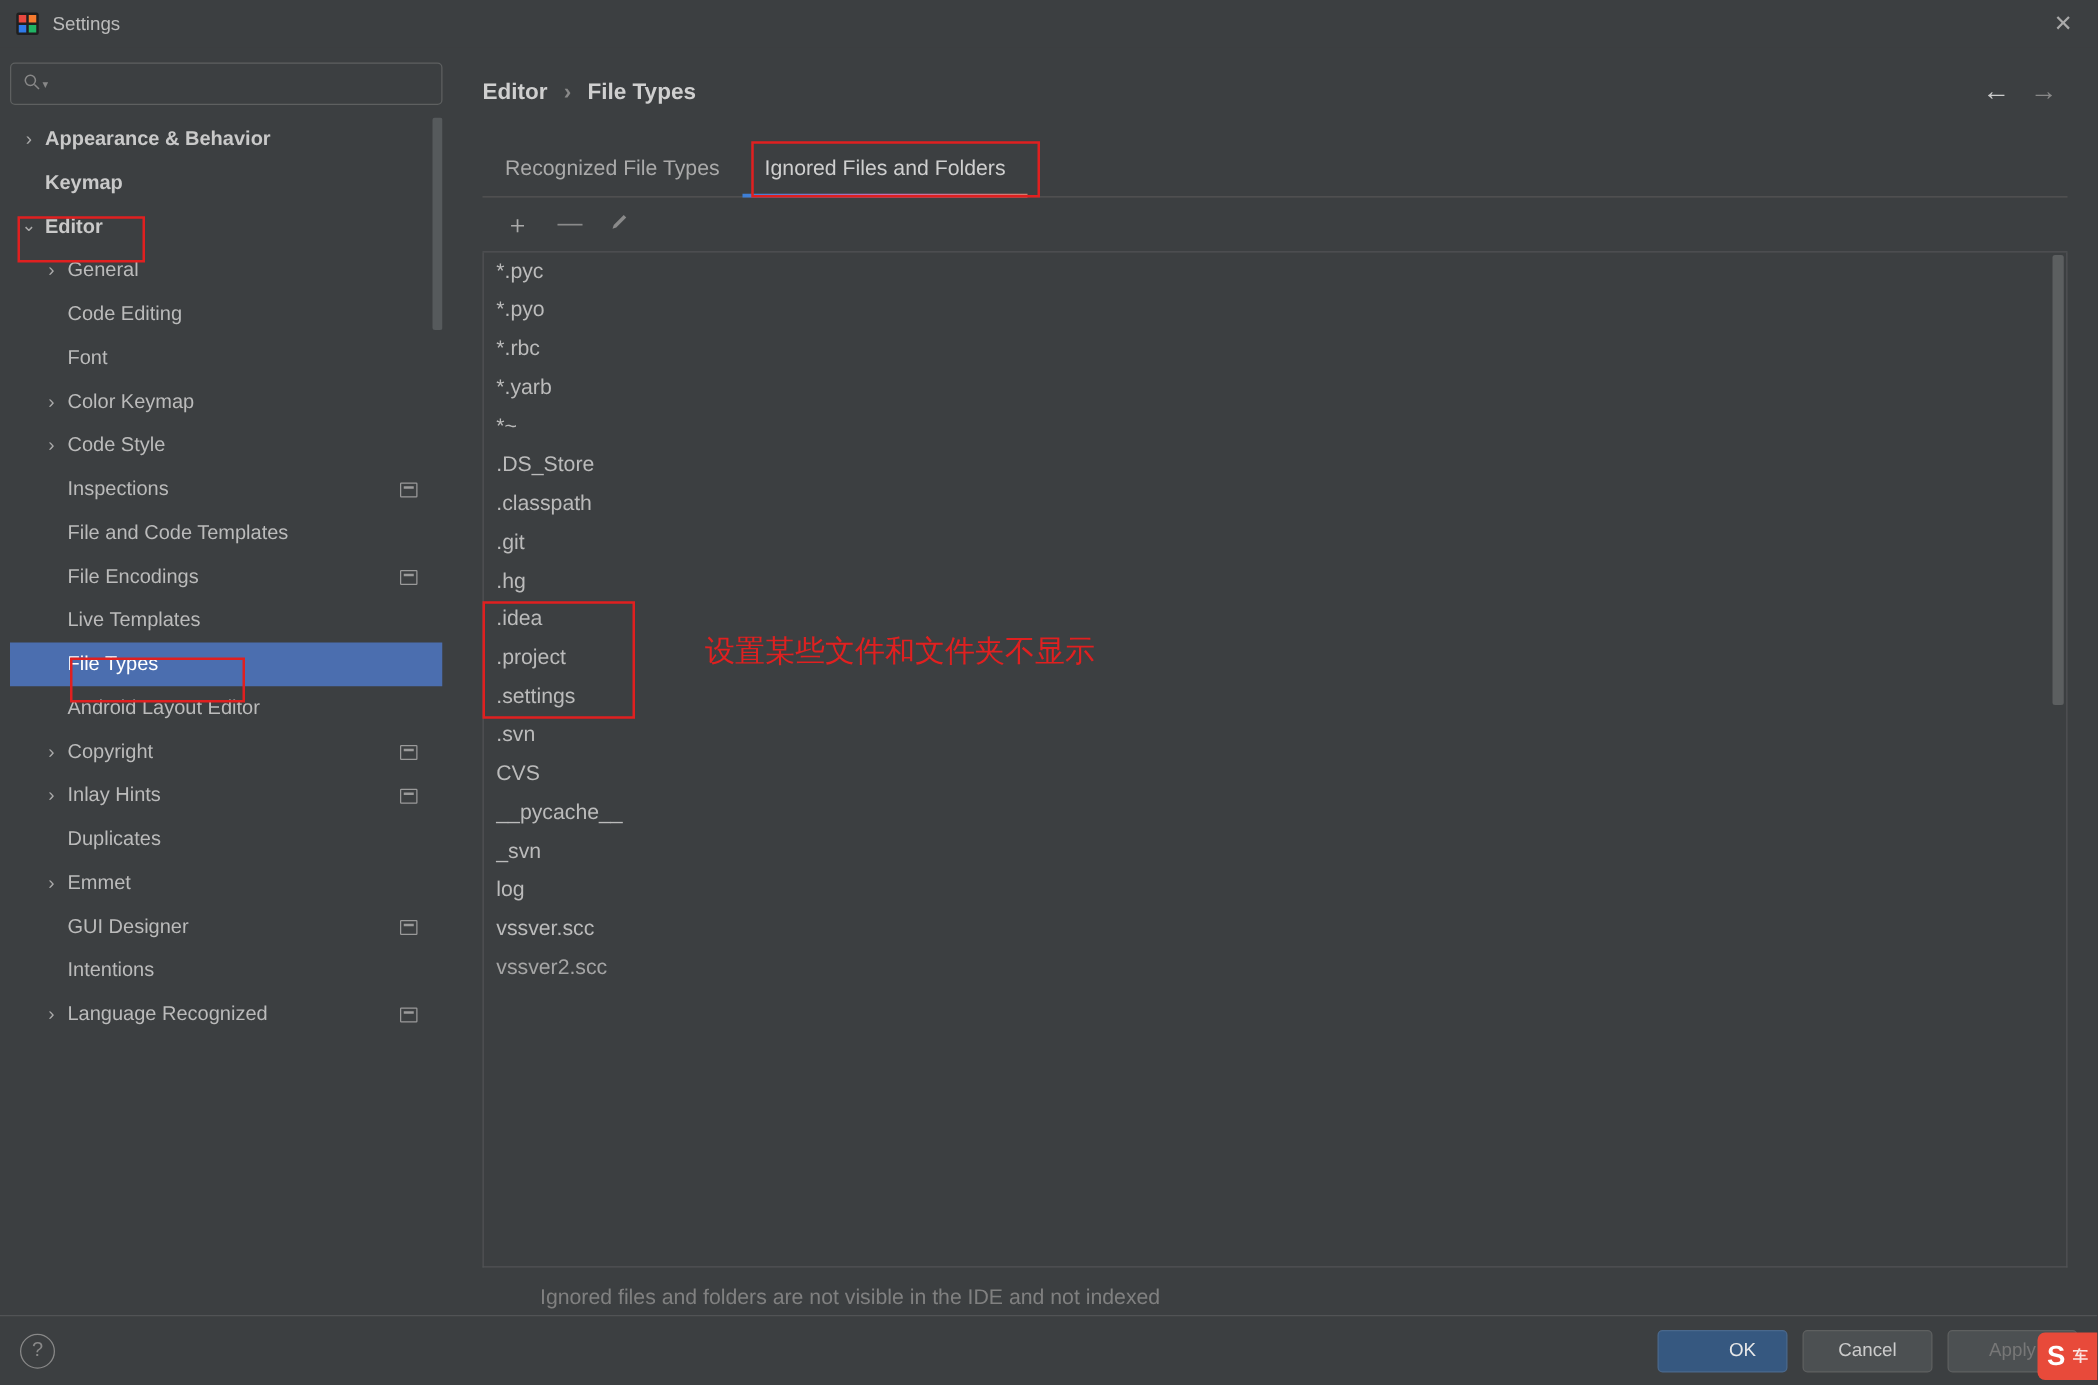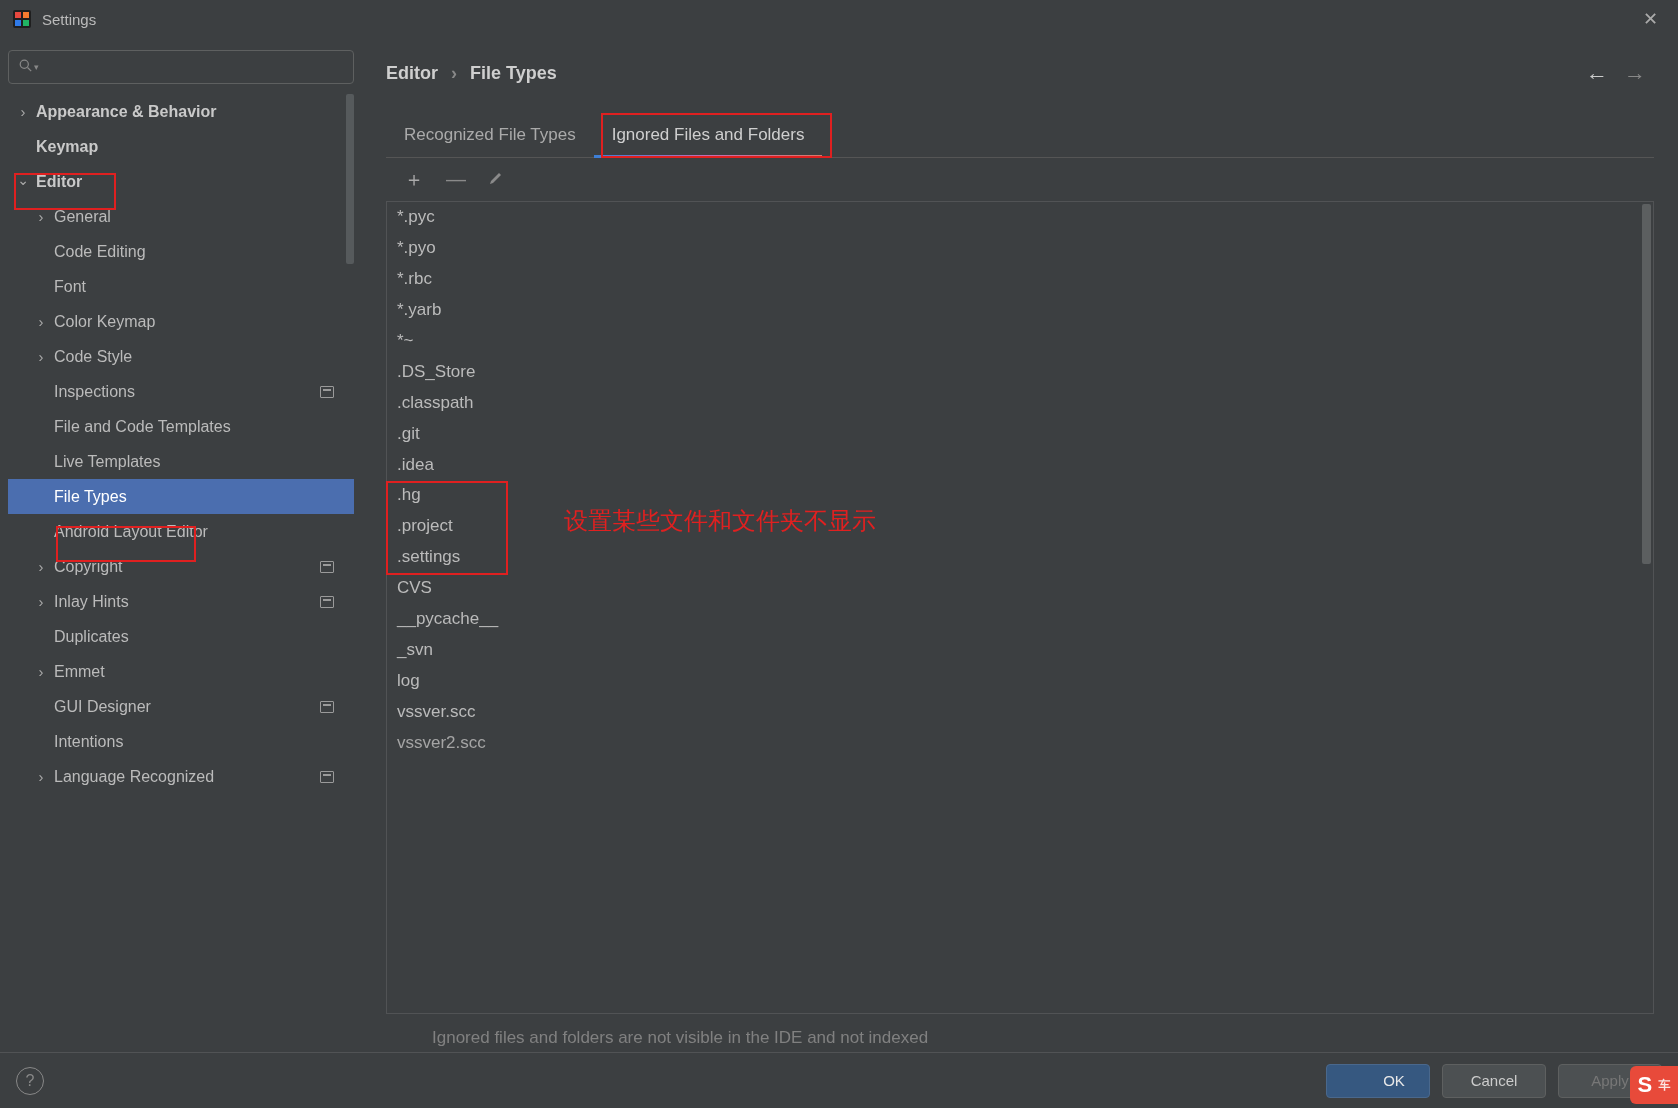--- a/index.html
+++ b/index.html
@@ -134,20 +134,25 @@
           <span class="arrow none"></span>
           <span class="lbl">Inspections</span>
           <span class="badge"></span>
         </div>
         <div class="tree-item indent-1">
           <span class="arrow none"></span>
           <span class="lbl">File and Code Templates</span>
         </div>
         <div class="tree-item indent-1">
           <span class="arrow none"></span>
+          <span class="lbl">File Encodings</span>
+          <span class="badge"></span>
+        </div>
+        <div class="tree-item indent-1">
+          <span class="arrow none"></span>
           <span class="lbl">Live Templates</span>
         </div>
         <div class="tree-item indent-1 selected">
           <span class="arrow none"></span>
           <span class="lbl">File Types</span>
         </div>
         <div class="tree-item indent-1">
           <span class="arrow none"></span>
           <span class="lbl">Android Layout Editor</span>
         </div>
@@ -215,24 +220,25 @@
     <div class="patterns-wrap">
       <div class="patterns" id="patterns">
           <div class="pattern-item">*.pyc</div>
           <div class="pattern-item">*.pyo</div>
           <div class="pattern-item">*.rbc</div>
           <div class="pattern-item">*.yarb</div>
           <div class="pattern-item">*~</div>
           <div class="pattern-item">.DS_Store</div>
           <div class="pattern-item">.classpath</div>
           <div class="pattern-item">.git</div>
+          <div class="pattern-item">.hg</div>
           <div class="pattern-item">.idea</div>
-          <div class="pattern-item">.hg</div>
           <div class="pattern-item">.project</div>
           <div class="pattern-item">.settings</div>
+          <div class="pattern-item">.svn</div>
           <div class="pattern-item">CVS</div>
           <div class="pattern-item">__pycache__</div>
           <div class="pattern-item">_svn</div>
           <div class="pattern-item">log</div>
           <div class="pattern-item">vssver.scc</div>
           <div class="pattern-item cut">vssver2.scc</div>
         </div>
       <div class="patterns-scroll"></div>
     </div>
 

